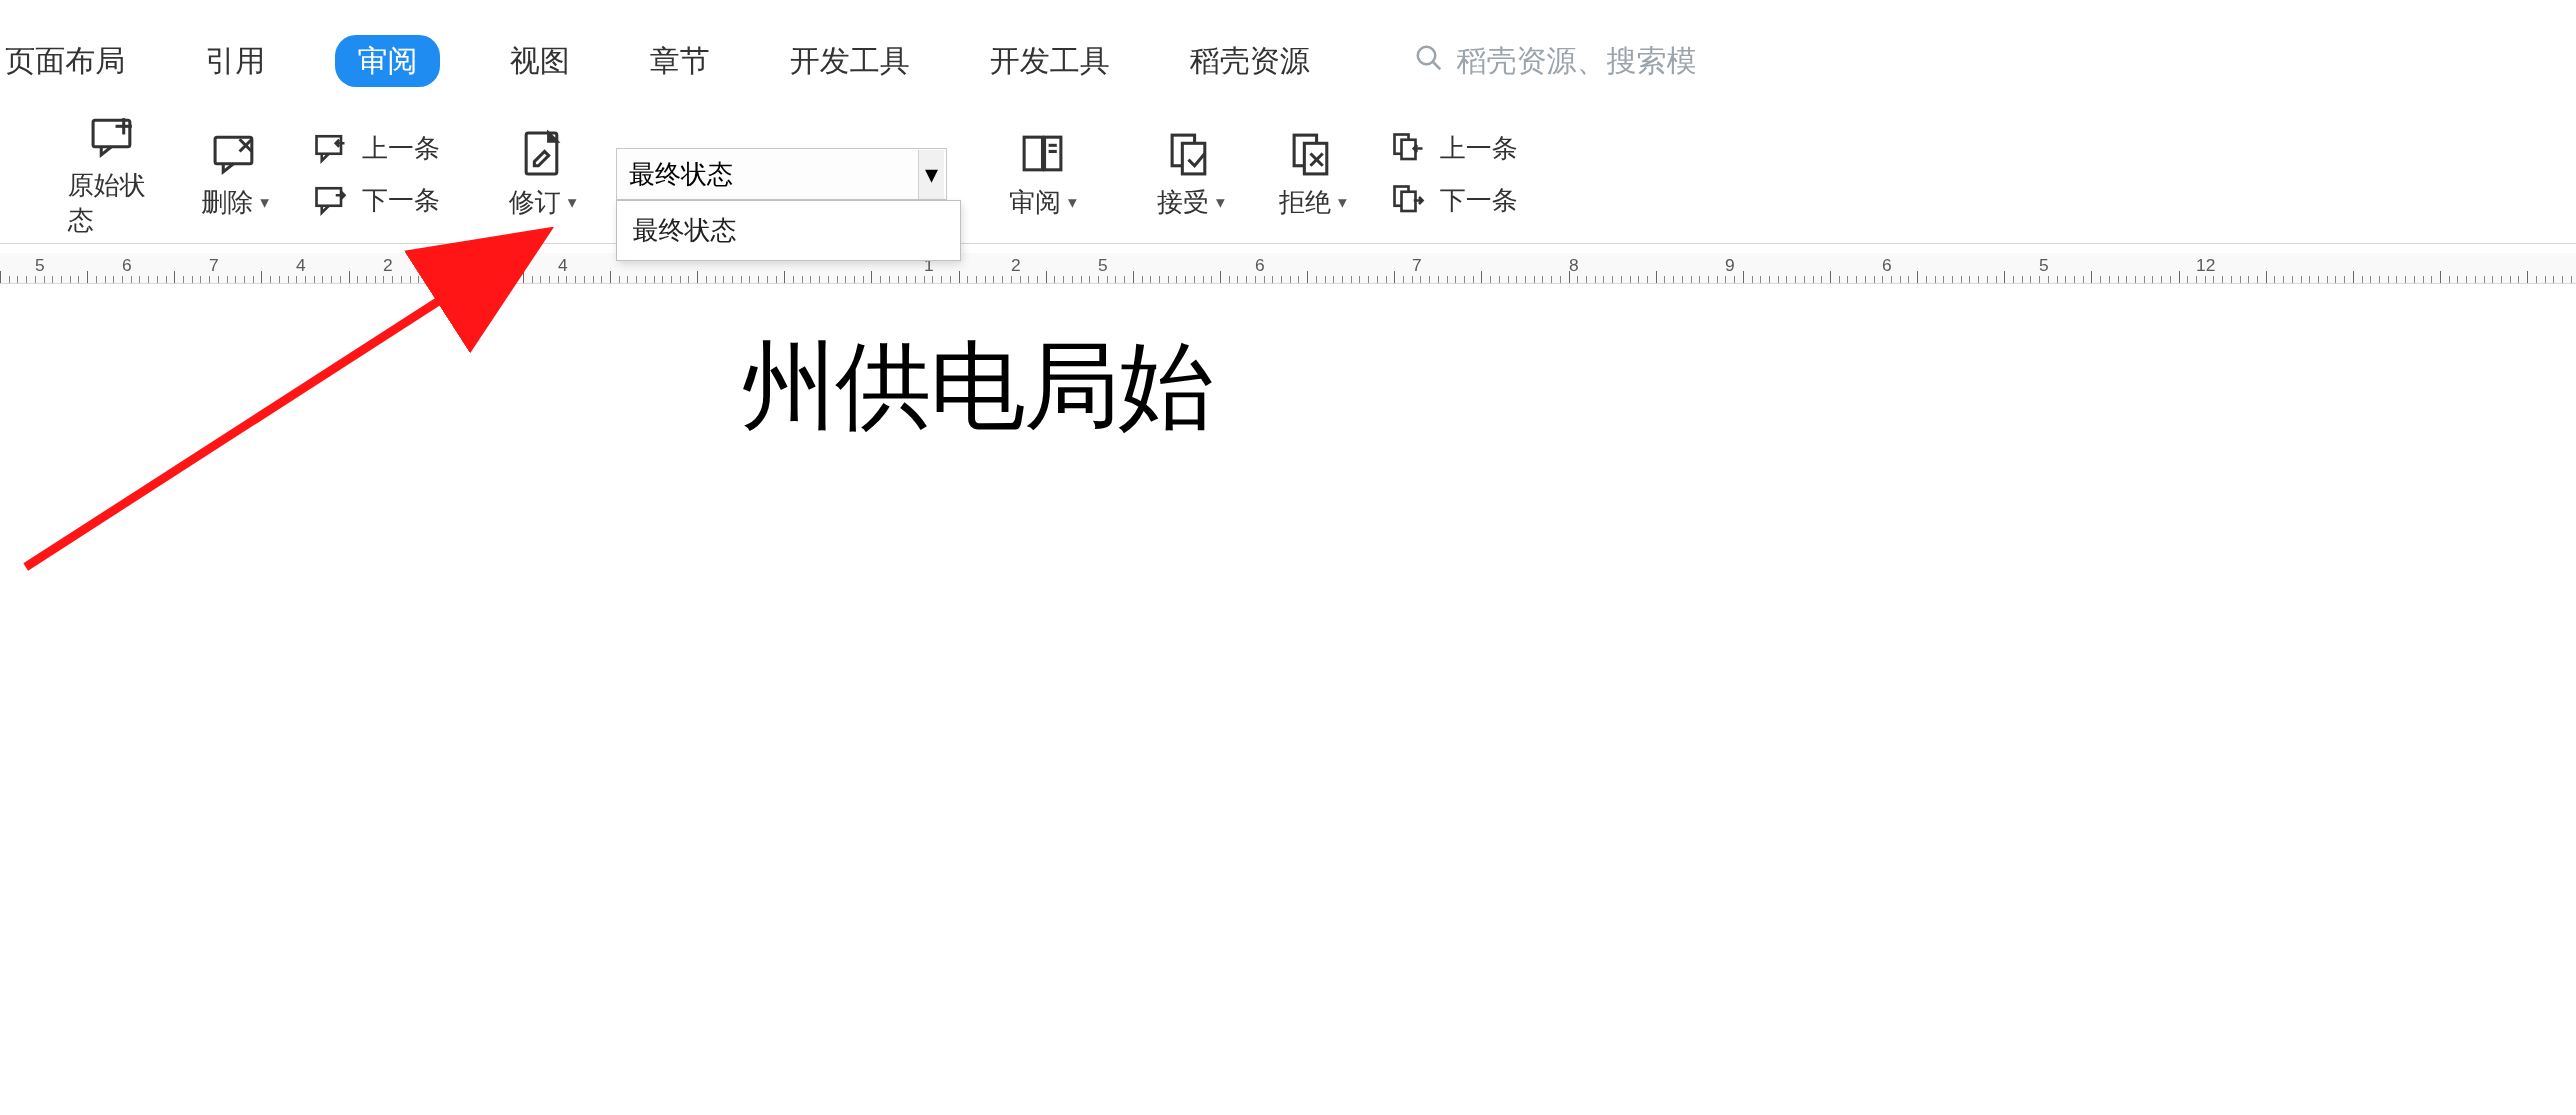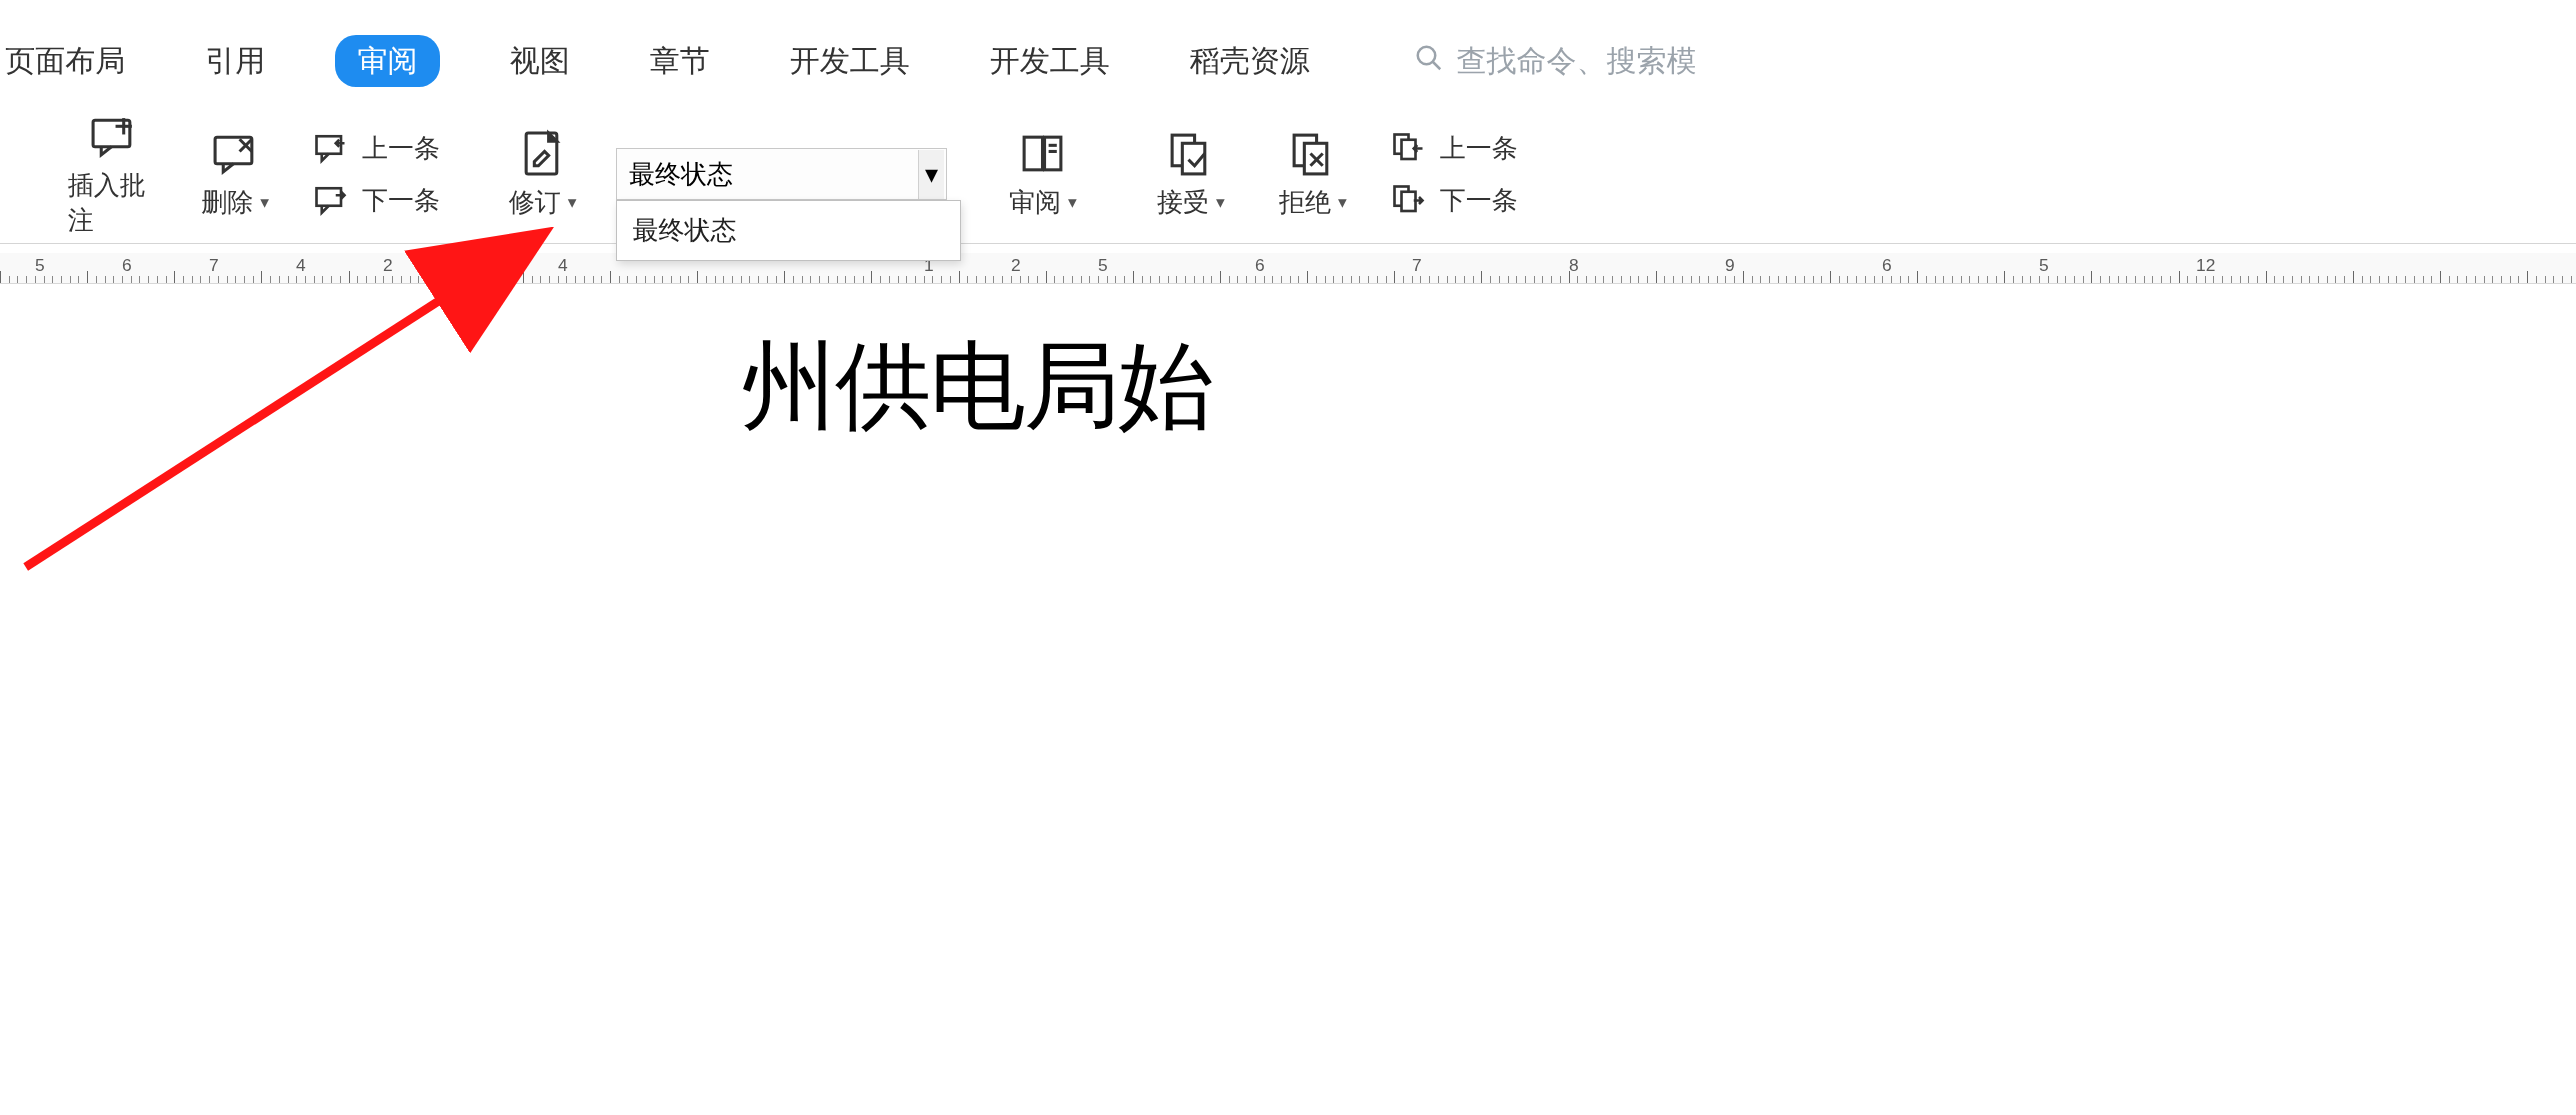--- a/index.html
+++ b/index.html
@@ -189,36 +189,36 @@
   <span class="tab">开发工具</span>
   <span class="tab">稻壳资源</span>
 
   <div class="search-area" style="margin-left:35px">
     <span>
       <svg class="search-icon-svg" viewBox="0 0 24 24" fill="none" stroke="#9ba3ab" stroke-width="2">
         <circle cx="10" cy="10" r="7"></circle>
           <line x1="21" y1="21" x2="15" y2="15"></line>
       </svg>
     </span>
-    <span>查找命令、搜索模</span>
+    <span>稻壳资源、搜索模</span>
   </div>
 </div>
 
 <div class="ribbon">
 
   <div class="ribbon-group big" style="margin-left:52px">
     <span class="big-icon">
       <svg viewBox="0 0 48 48" width="49" height="49" fill="none" stroke="#333" stroke-width="3">
         <rect x="4" y="8" width="36" height="26" rx="2"></rect>
         <path d="M12 34 L12 42 L22 34"></path>
         <line x1="34" y1="6" x2="34" y2="22"></line>
           <line x1="26" y1="14" x2="42" y2="14"></line>
       </svg>
     </span>
-    <span class="big-label">插入批注</span>
+    <span class="big-label">原始状态</span>
   </div>
 
   <div class="ribbon-group big">
     <span class="big-icon">
       <svg viewBox="0 0 48 48" width="49" height="49" fill="none" stroke="#333" stroke-width="3">
         <rect x="4" y="8" width="36" height="26" rx="2"></rect>
         <path d="M12 34 L12 42 L22 34"></path>
         <line x1="28" y1="10" x2="40" y2="22"></line>
           <line x1="40" y1="10" x2="28" y2="22"></line>
       </svg>

